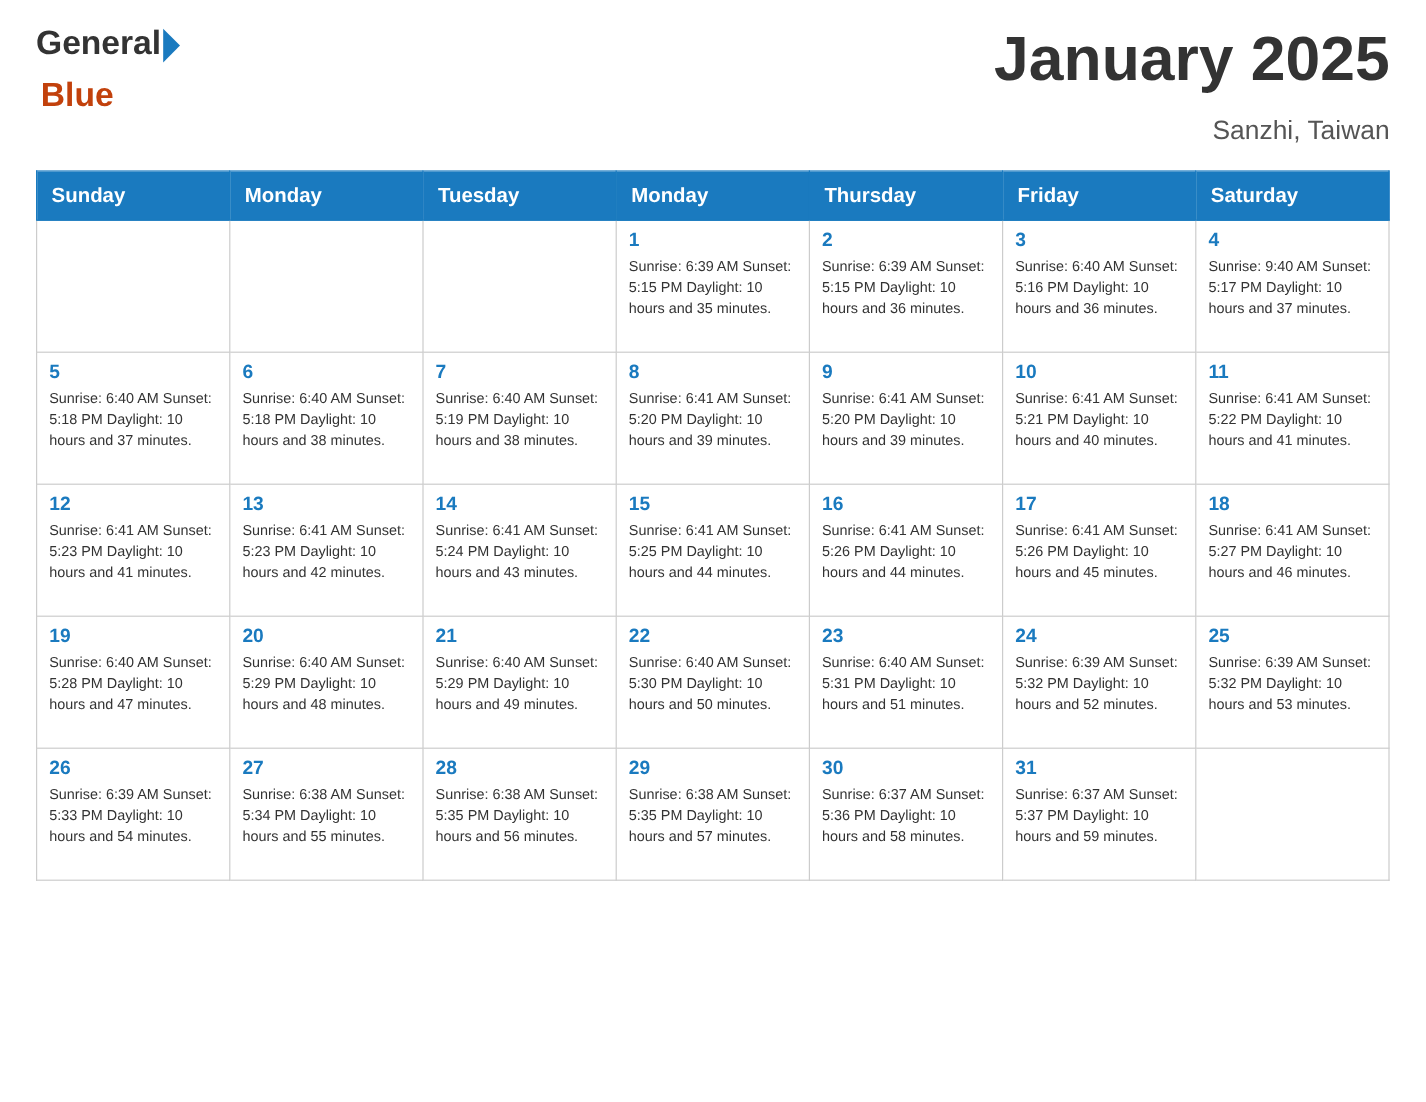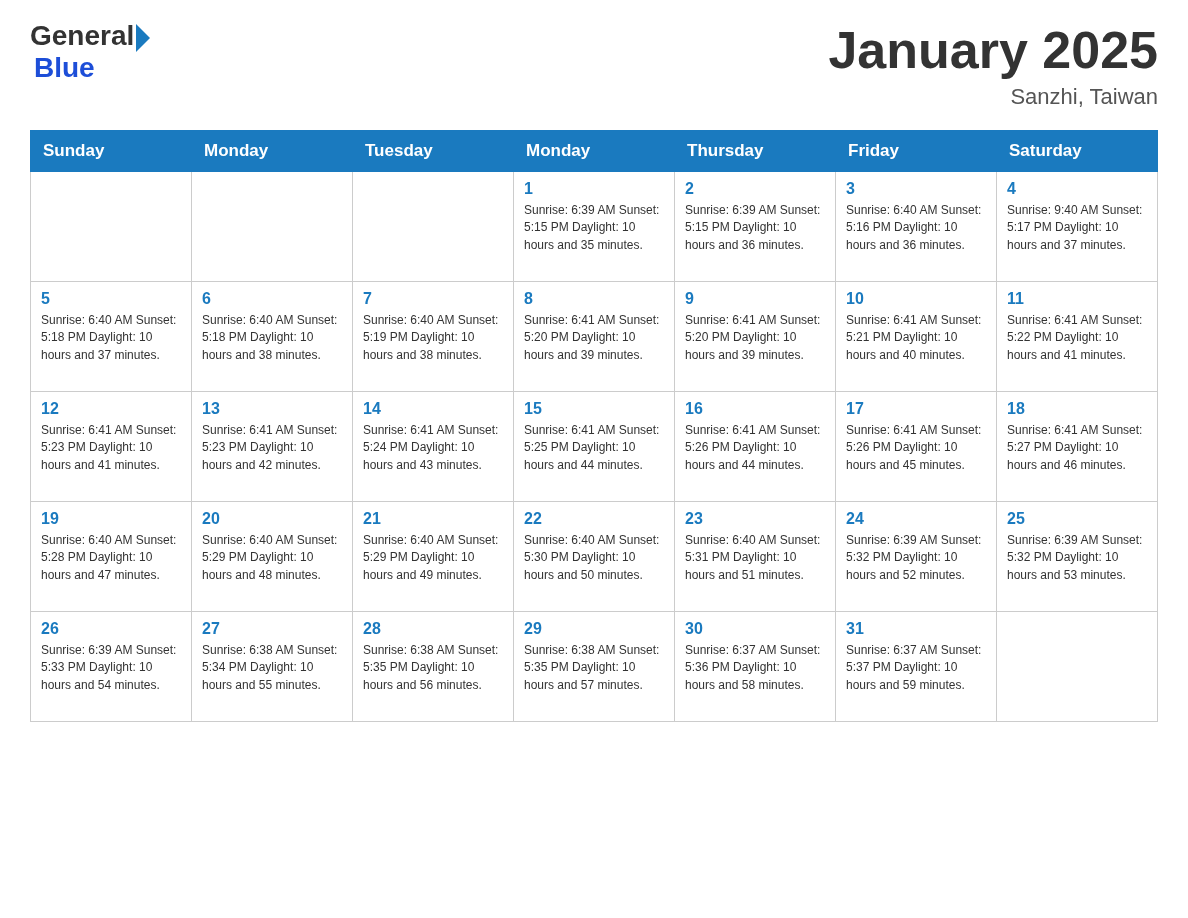--- a/index.html
+++ b/index.html
@@ -17,21 +17,22 @@
       margin-bottom: 20px;
     }
     .logo-text-general {
       font-size: 28px;
       font-weight: bold;
       color: #333;
     }
     .logo-text-blue {
       font-size: 28px;
       font-weight: bold;
-      color: #1d4ed8;
+      color: #c2410c;
+      margin-top: 11px;
     }
     .logo-arrow {
       width: 0;
       height: 0;
       border-left: 14px solid #1a7abf;
       border-top: 14px solid transparent;
       border-bottom: 14px solid transparent;
       margin-left: 2px;
       margin-top: -10px;
     }
@@ -47,21 +48,21 @@
       text-align: right;
     }
     .calendar-title {
       font-size: 52px;
       font-weight: bold;
       color: #333;
     }
     .calendar-subtitle {
       font-size: 22px;
       color: #555;
-      margin-top: 4px;
+      margin-top: 16px;
     }
     .calendar-table {
       width: 100%;
       border-collapse: collapse;
     }
     .calendar-table th {
       background-color: #1a7abf;
       color: #fff;
       font-size: 17px;
       font-weight: bold;

